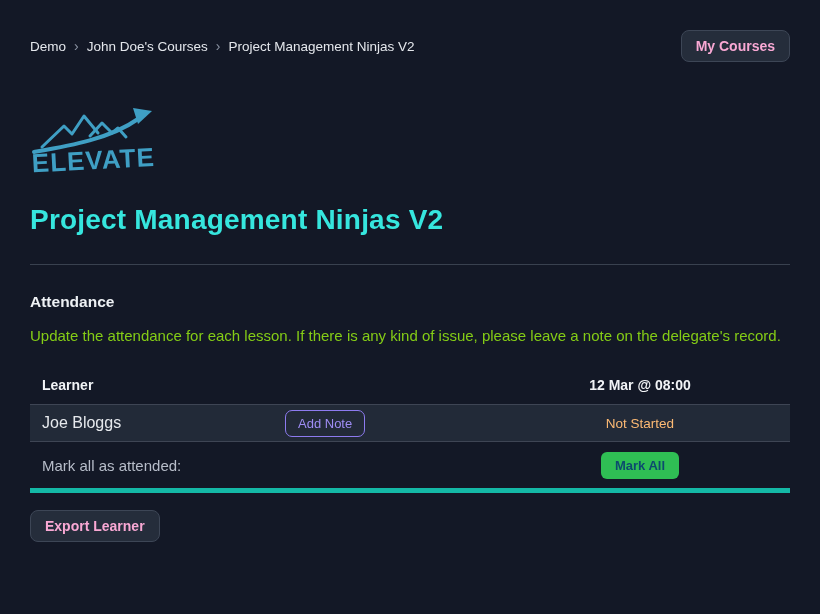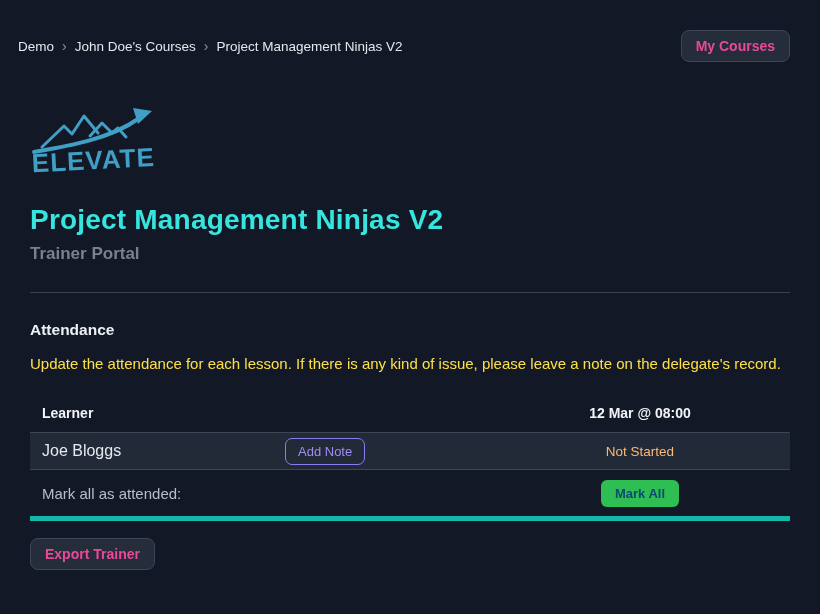--- a/index.html
+++ b/index.html
@@ -5,29 +5,29 @@
   * { margin: 0; padding: 0; box-sizing: border-box; }
   html, body {
     width: 820px; height: 614px;
     background: #131826;
     font-family: "Liberation Sans", sans-serif;
     overflow: hidden;
     color: #e6e9ed;
   }
   .navbar {
     display: flex; align-items: center; justify-content: space-between;
-    padding: 30px 30px 0 18px;
+    padding: 30px 30px 0 30px;
   }
   .breadcrumb { display: flex; align-items: center; gap: 8px; font-size: 13.5px; font-weight: 500; }
   .breadcrumb .crumb { color: #e4e7ec; cursor: pointer; }
   .breadcrumb .sep { color: #8b93a3; font-size: 14px; }
   .btn-secondary {
     background: #252d3b;
     border: 1px solid #3d4656;
-    color: #ec4899;
+    color: #f9a8d4;
     font-family: "Liberation Sans", sans-serif;
     font-size: 14px; font-weight: 600;
     border-radius: 8px;
     padding: 7px 14px;
     cursor: pointer;
   }
   .content { padding: 0 30px; }
   .logo-wrap { margin-top: 44px; width: 132px; }
   .page-title {
     margin-top: 26px;
@@ -48,21 +48,21 @@
     margin-top: 28px;
   }
   .section-heading {
     margin-top: 28px;
     color: #eef1f4;
     font-size: 15.5px;
     font-weight: 700;
   }
   .section-desc {
     margin-top: 16px;
-    color: #fde047;
+    color: #84cc16;
     font-size: 15px;
   }
   .att-table { margin-top: 22px; }
   .t-row { display: flex; align-items: center; }
   .col-learner { width: 255px; padding-left: 12px; }
   .col-note { flex: 1; }
   .col-session { width: 300px; text-align: center; }
   .t-head { height: 38px; align-items: center; }
   .t-head .col-learner, .t-head .col-session {
     color: #f2f4f7; font-size: 14px; font-weight: 700;
@@ -122,21 +122,20 @@
       <path d="M60,30 L72,17 L82,27 L88,22 L96,31" fill="none" stroke="#3f9fc4" stroke-width="3" stroke-linejoin="round" stroke-linecap="round"></path>
 
       <path d="M4,46 C 38,40 80,33 108,13" fill="none" stroke="#3f9fc4" stroke-width="4" stroke-linecap="round"></path>
       <polygon points="103,2 122,5 108,18" fill="#3f9fc4"></polygon>
 
       <text x="2" y="63" font-family="Liberation Sans, sans-serif" font-size="26" font-weight="800" fill="#3f9fc4" letter-spacing="1" transform="rotate(-3 66 58)">ELEVATE</text>
     </svg>
   </div>
 
   <h1 class="page-title">Project Management Ninjas V2</h1>
-  <h2 class="page-subtitle">Trainer Portal</h2>
 
   <hr class="divider">
 
   <h3 class="section-heading">Attendance</h3>
   <p class="section-desc">Update the attendance for each lesson. If there is any kind of issue, please leave a note on the delegate's record.</p>
 
   <div class="att-table">
 
     <div class="t-row t-head">
       <div class="col-learner">Learner</div>
@@ -158,16 +157,16 @@
       <div class="col-learner markall-label" style="width:auto;">Mark all as attended:</div>
       <div class="col-note"></div>
       <div class="col-session">
         <button class="btn-markall">Mark All</button>
       </div>
     </div>
 
   </div>
 
   <div class="export-wrap">
-    <button class="btn-secondary">Export Trainer</button>
+    <button class="btn-secondary">Export Learner</button>
   </div>
 
 </div>
 
 </body></html>

